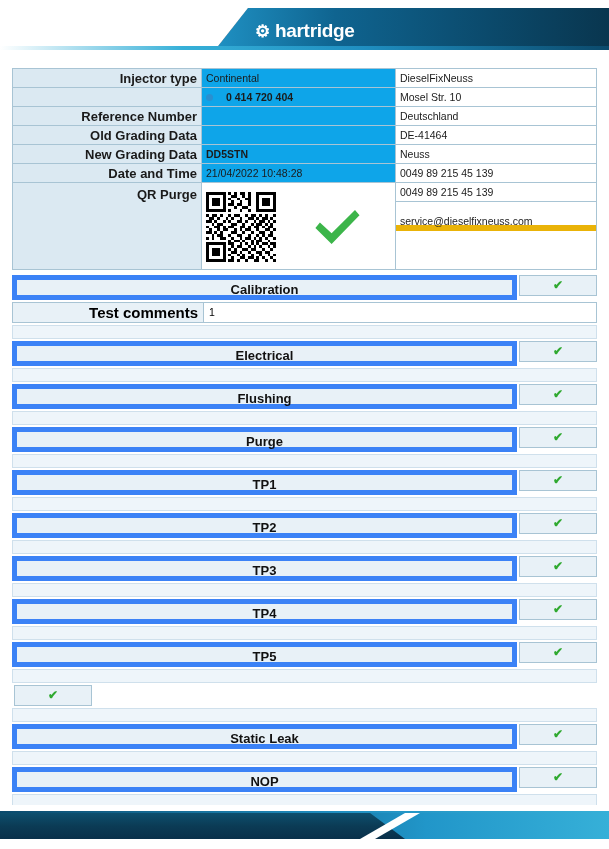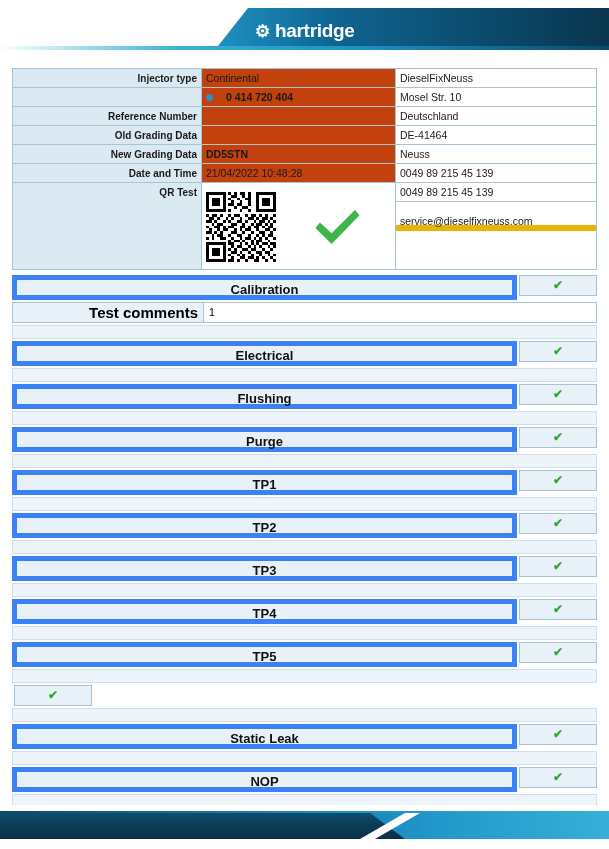--- a/index.html
+++ b/index.html
@@ -76,26 +76,26 @@
   table.info td {
     border: 1px solid #a8c4d4;
     height: 19px;
     padding: 1px 4px;
     vertical-align: middle;
   }
   .lbl {
     background: #dbe9f2;
     text-align: right;
     font-weight: bold;
-    font-size: 10px;
+    font-size: 13px;
     color: #1a1a1a;
     width: 188px;
   }
   .val {
-    background: #c2410c;
+    background: #0ea5e9;
     width: 193px;
   }
   .right {
     background: #ffffff;
     width: 200px;
   }
   .bullet-row { display: flex; align-items: center; gap: 13px; }
   .bullet {
     width: 7px; height: 7px; border-radius: 50%;
     background: #2a8fd0;
@@ -266,21 +266,21 @@
         <td class="lbl">New Grading Data</td>
         <td class="val bold-val">DD5STN</td>
         <td class="right">Neuss</td>
       </tr>
       <tr>
         <td class="lbl">Date and Time</td>
         <td class="val">21/04/2022 10:48:28</td>
         <td class="right">0049 89 215 45 139</td>
       </tr>
       <tr>
-        <td class="lbl qrcell" style="text-align:right;vertical-align:top;padding-top:4px !important;background:#dbe9f2;">QR Test</td>
+        <td class="lbl qrcell" style="text-align:right;vertical-align:top;padding-top:4px !important;background:#dbe9f2;">QR Purge</td>
         <td class="qrcell">
           <div class="qrwrap">
             <svg class="qr" viewBox="0 0 25 25" shape-rendering="crispEdges">
               <rect width="25" height="25" fill="#ffffff"></rect>
               <g fill="#000000">
                 <rect x="0" y="0" width="7" height="1"></rect>
                     <rect x="0" y="6" width="7" height="1"></rect>
                 <rect x="0" y="0" width="1" height="7"></rect>
                     <rect x="6" y="0" width="1" height="7"></rect>
                 <rect x="2" y="2" width="3" height="3"></rect>

